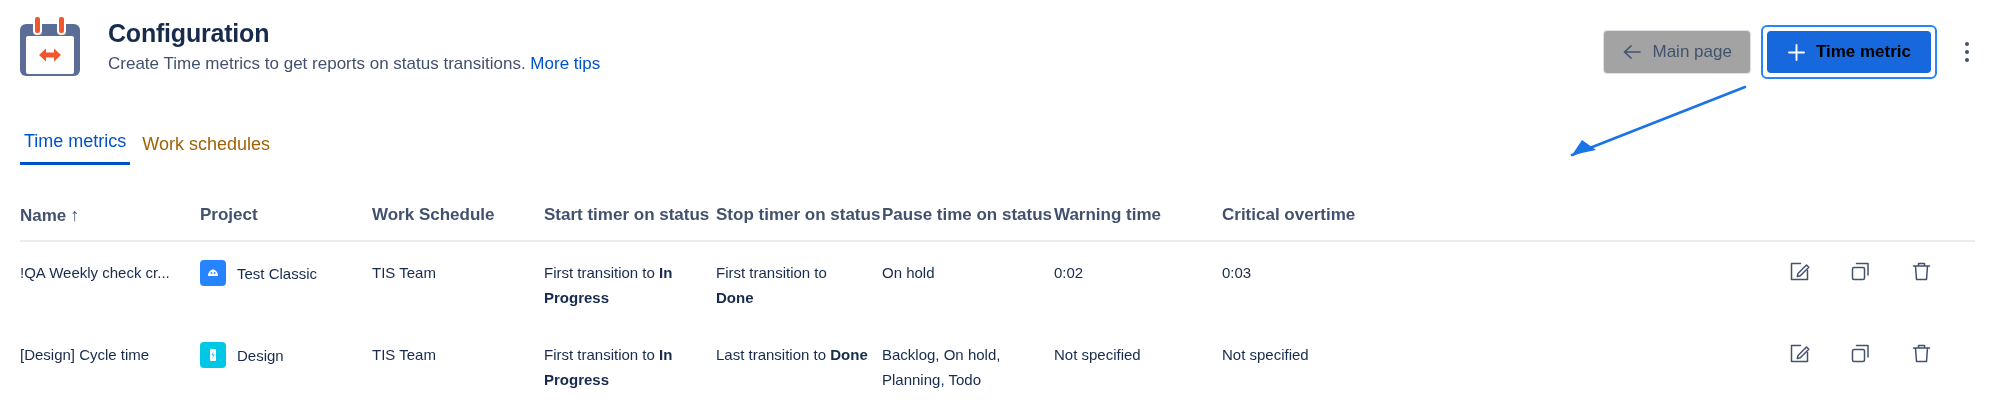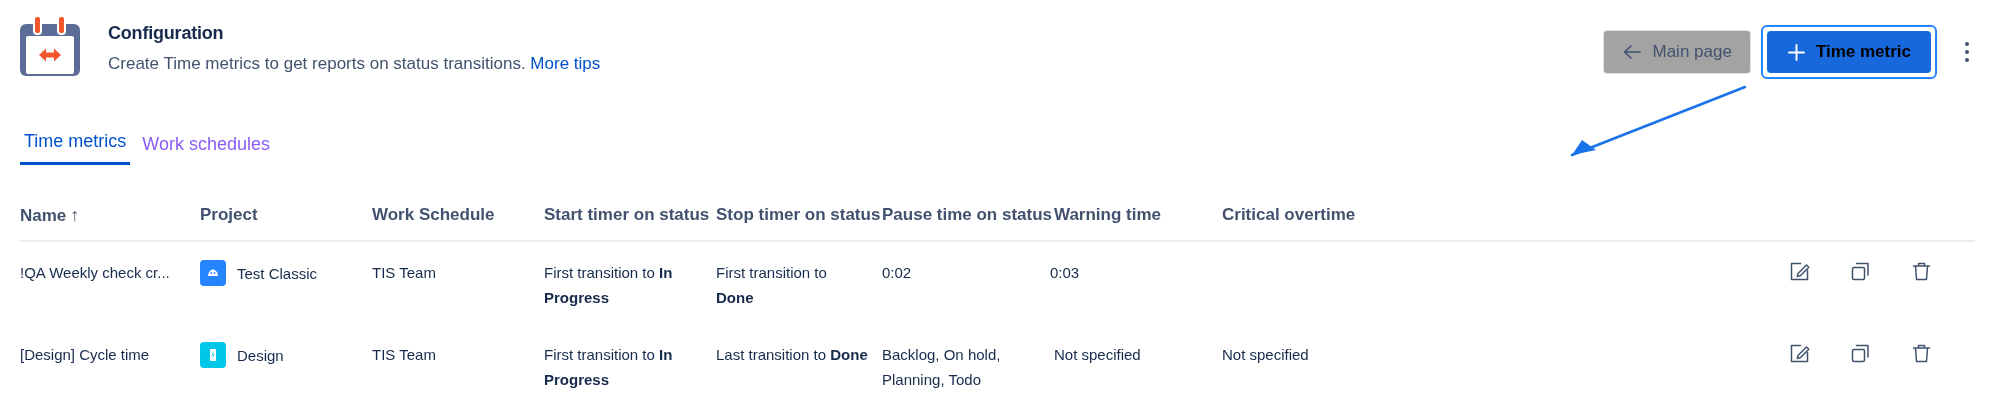--- a/index.html
+++ b/index.html
@@ -36,21 +36,21 @@
   }
   .cal-ring.r1 { left: 13px; }
   .cal-ring.r2 { left: 37px; }
   .cal-arrow {
     position: absolute; left: 11px; top: 31px;
     width: 38px; height: 20px;
   }
 
   .title-block { position: absolute; left: 108px; top: 18px; }
   .page-title {
-    font-size: 18px; font-weight: bold; color: #172b4d;
+    font-size: 25px; font-weight: bold; color: #172b4d;
     letter-spacing: -0.2px; line-height: 30px;
   }
   .page-subtitle {
     margin-top: 5px; font-size: 17px; color: #42526e; line-height: 22px;
   }
   .more-tips { color: #0052cc; text-decoration: none; cursor: pointer; }
 
   
   .header-actions {
     position: absolute; right: 18px; top: 25px;
@@ -82,21 +82,21 @@
   .dots { display: flex; flex-direction: column; gap: 4px; align-items: center; }
   .dots span { width: 4px; height: 4px; border-radius: 50%; background: #42526e; }
 
   
   .tabs {
     position: absolute; left: 20px; top: 131px;
     display: flex; align-items: flex-end; gap: 8px;
   }
   .tab {
     font-size: 18px; padding: 0 4px 10px 4px;
-    cursor: pointer; color: #8b5cf6; white-space: nowrap;
+    cursor: pointer; color: #a16207; white-space: nowrap;
   }
   .tab.active { color: #0052cc; border-bottom: 3px solid #0052cc; }
 
   
   .table { position: absolute; left: 20px; top: 205px; width: 1955px; }
   .trow { display: flex; align-items: flex-start; }
   .thead {
     padding-bottom: 14px; border-bottom: 2px solid #ebecf0;
   }
   .th {
@@ -223,20 +223,21 @@
         </span>
         <span>Test Classic</span>
       </div>
       <div class="td c-schedule">TIS Team</div>
       <div class="td c-start">
         <span>First transition to </span><b>In Progress</b>
       </div>
       <div class="td c-stop">
         <span>First transition to </span><b>Done</b>
       </div>
+      <div class="td c-pause">On hold</div>
       <div class="td c-warning">0:02</div>
       <div class="td c-critical">0:03</div>
       <div class="td c-actions">
         <span class="act-icon">
           <svg width="23" height="23" viewBox="0 0 23 23">
             <path d="M12.5 3.5 L3.5 3.5 L3.5 19.5 L19.5 19.5 L19.5 10.5" fill="none" stroke="#42526e" stroke-width="1.5" stroke-linecap="round" stroke-linejoin="round"></path>
             <path d="M10 13.5 L18.5 5 L20.8 7.3 L12.3 15.8 L9.3 16.5 Z" fill="none" stroke="#42526e" stroke-width="1.5" stroke-linejoin="round"></path>
           </svg>
         </span>
         <span class="act-icon">

